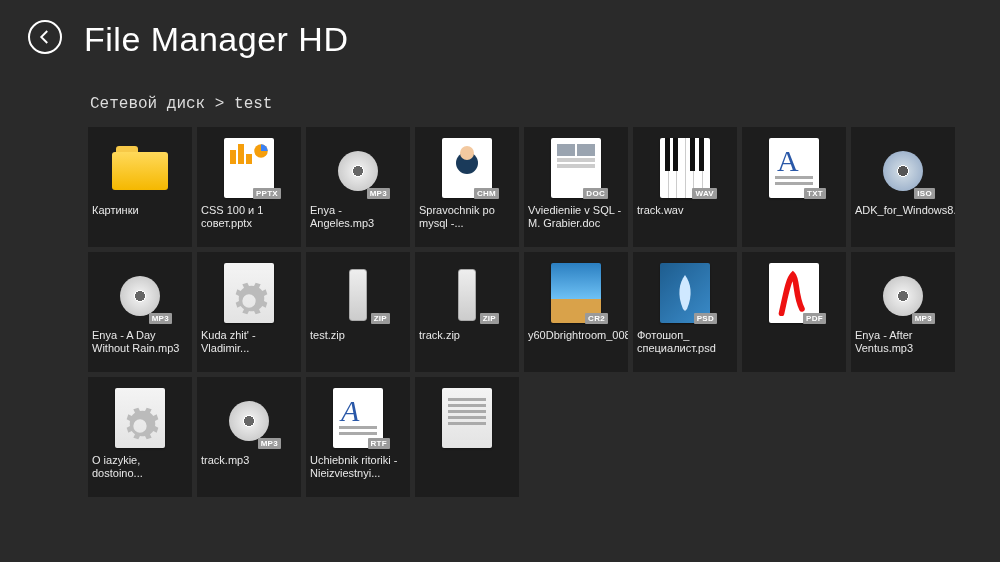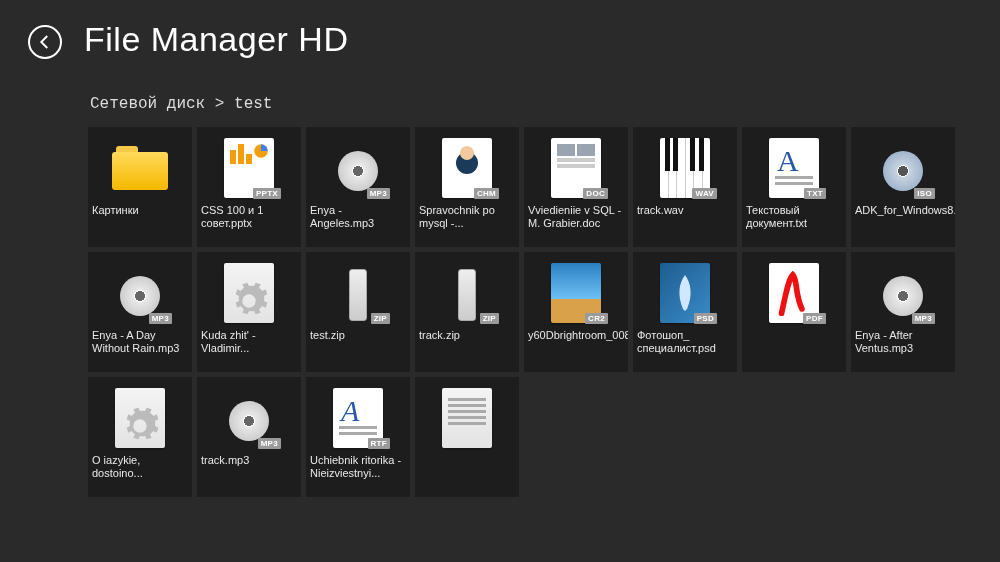--- a/index.html
+++ b/index.html
@@ -1,17 +1,17 @@
 <!DOCTYPE html>
 <html><head>
 <meta charset="utf-8">
 <style>
   * { margin: 0; padding: 0; box-sizing: border-box; }
   html, body { width: 1000px; height: 562px; background: #2a2a2a; font-family: "Segoe UI", Arial, sans-serif; color: #fff; overflow: hidden; }
-  .header { display: flex; align-items: flex-end; padding: 20px 28px 10px 28px; }
+  .header { display: flex; align-items: flex-start; padding: 20px 28px 10px 28px; }
   .back-btn { width: 34px; height: 34px; border: 2px solid #fff; border-radius: 50%; display: flex; align-items: center; justify-content: center; cursor: pointer; margin-right: 22px; }
   .back-btn svg { width: 18px; height: 18px; }
   .title { font-size: 34px; font-weight: 300; letter-spacing: 0.5px; }
   .breadcrumb { font-size: 16px; font-weight: 300; padding: 26px 0 14px 90px; color: #ddd; font-family: Liberation Mono, monospace; }
   .grid { display: grid; grid-template-columns: repeat(8, 104px); grid-auto-rows: 120px; gap: 5px; padding-left: 88px; }
   .tile { background: #1d1d1d; display: flex; flex-direction: column; align-items: center; padding-top: 8px; cursor: pointer; overflow: hidden; }
   .thumb { width: 60px; height: 66px; display: flex; align-items: center; justify-content: center; position: relative; }
   .label { font-size: 11px; line-height: 13px; text-align: left; color: #e8e8e8; padding: 3px 4px 0 4px; max-height: 28px; overflow: hidden; width: 100%; }
   .badge { position: absolute; bottom: 2px; right: -2px; background: #9a9a9a; color: #fff; font-size: 8px; font-weight: bold; padding: 1px 3px; border-radius: 1px; letter-spacing: 0.3px; text-align: center; }
   
@@ -132,21 +132,20 @@
       <div class="thumb">
         <div class="page">
           <span class="bigA">A</span>
           <div class="lines gray" style="top:38px">
             <span></span>
             <span></span>
           </div>
         </div>
         <div class="badge">TXT</div>
       </div>
-      <div class="label">Текстовый документ.txt</div>
     </div>
     <div class="tile">
       <div class="thumb">
         <div class="disc" style="background:radial-gradient(circle,#555 0 5px,#fff 5px 6px,#c7d4e0 6px,#8aa2c2 100%)"></div>
         <div class="badge">ISO</div>
       </div>
       <div class="label">ADK_for_Windows8.iso</div>
     </div>
     <div class="tile">
       <div class="thumb">
@@ -235,21 +234,21 @@
       <div class="thumb">
         <div class="page">
           <span class="bigA" style="font-style:italic">A</span>
           <div class="lines gray" style="top:38px">
             <span></span>
             <span></span>
           </div>
         </div>
         <div class="badge">RTF</div>
       </div>
-      <div class="label">Uchiebnik ritorika - Nieizviestnyi...</div>
+      <div class="label">Uchiebnik ritoriki - Nieizviestnyi...</div>
     </div>
     <div class="tile">
       <div class="thumb">
         <div class="page gray">
           <div class="lines gray" style="top:10px">
             <span></span>
             <span></span>
             <span></span>
             <span></span>
             <span></span>

